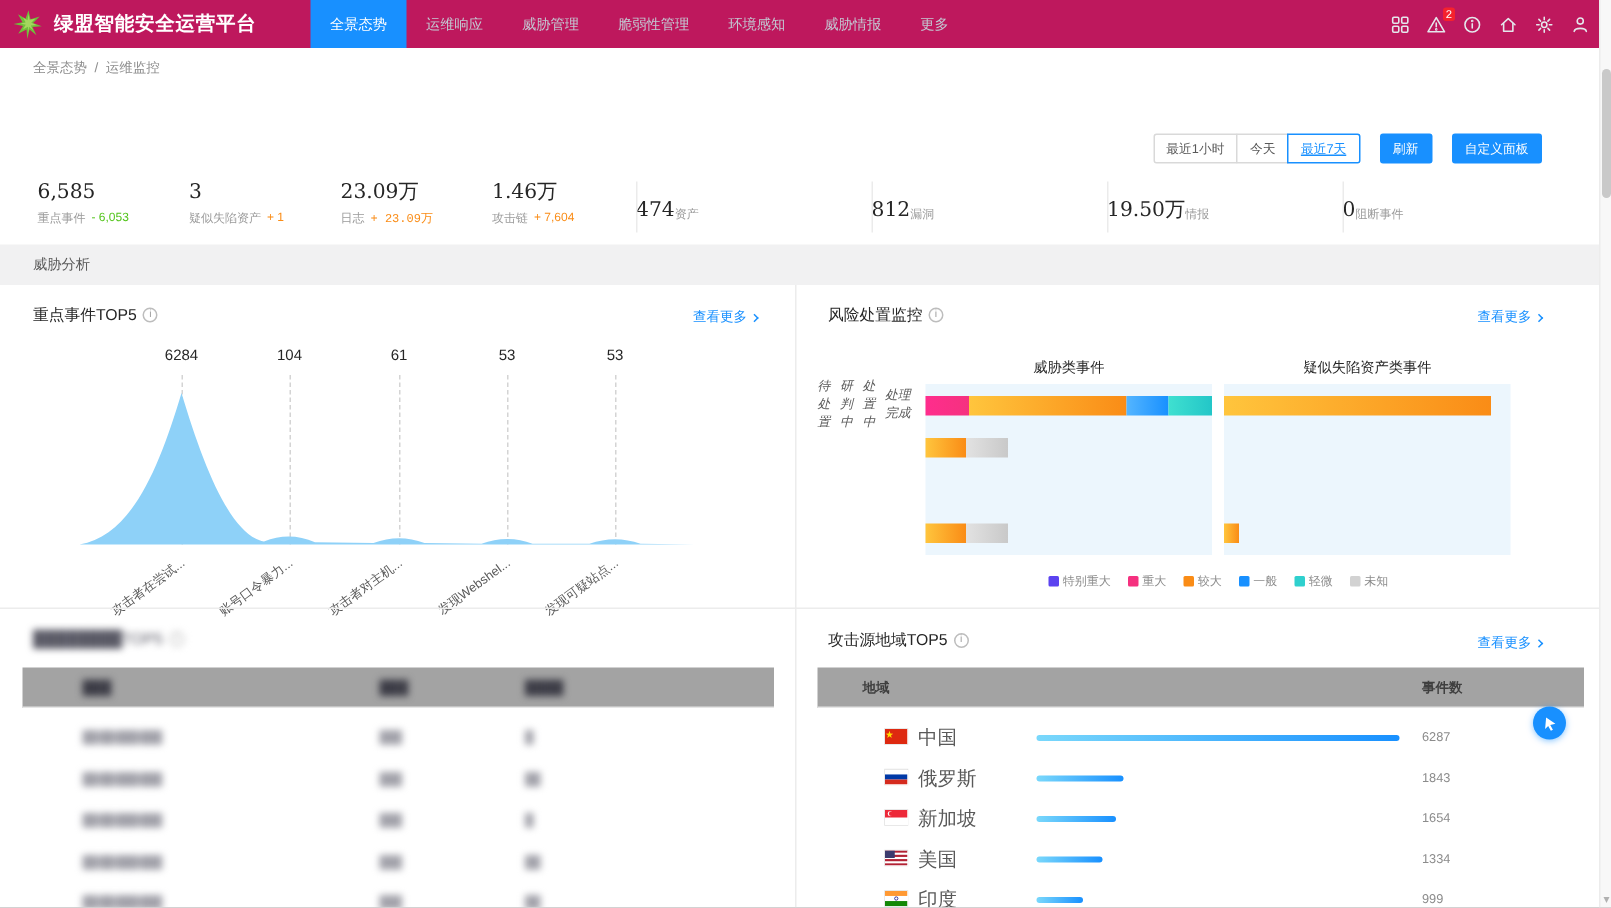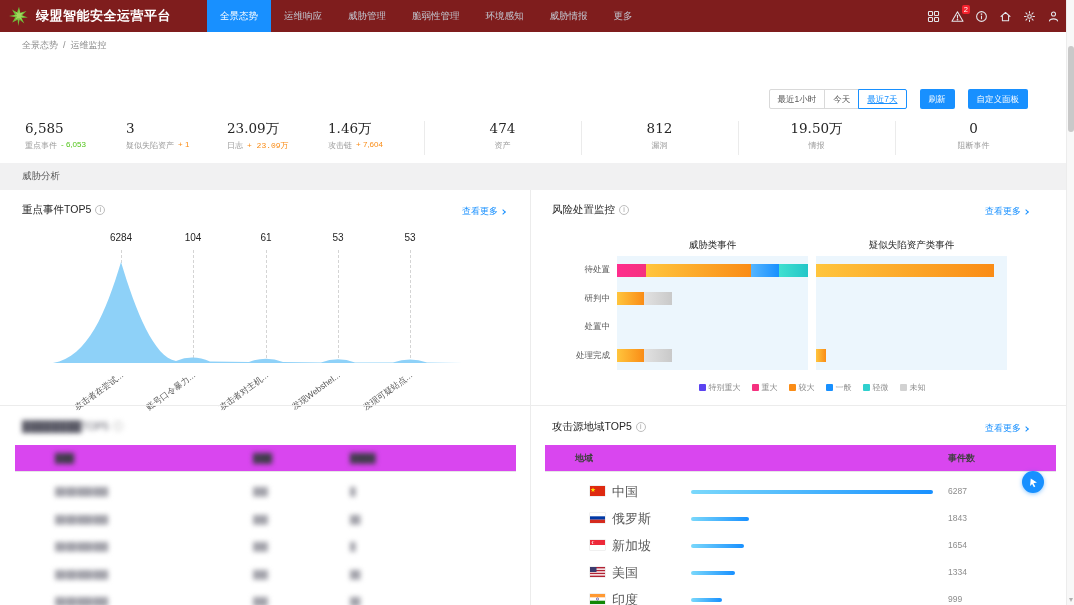--- a/index.html
+++ b/index.html
@@ -1,21 +1,21 @@
 <!DOCTYPE html>
 <html><head>
 <meta charset="utf-8">
 <title>绿盟智能安全运营平台</title>
 <style>
   * { margin:0; padding:0; box-sizing:border-box; }
   body { background:#888; font-family:"Liberation Sans","DejaVu Sans",sans-serif; }
   .screen { position:relative; width:1074px; height:605px; background:#fff; overflow:hidden; margin:0 auto; }
 
   
-  .topbar { position:absolute; left:0; top:0; width:1074px; height:32px; background:#7f1d1d; display:flex; align-items:center; z-index:30; }
+  .topbar { position:absolute; left:0; top:0; width:1074px; height:32px; background:#be185d; display:flex; align-items:center; z-index:30; }
   .logo-wrap { display:flex; align-items:center; gap:7px; padding:0 10px 0 9px; cursor:pointer; }
   .app-title { color:#fff; font-size:13px; font-weight:bold; letter-spacing:.5px; white-space:nowrap; }
   .nav { display:flex; height:100%; margin-left:26px; }
   .nav-item { display:flex; align-items:center; padding:0 13px; font-size:9.5px; color:#c3c9d3; cursor:pointer; white-space:nowrap; }
   .nav-item.active { background:#1890ff; color:#fff; }
   .top-icons { margin-left:auto; display:flex; align-items:center; gap:10px; padding-right:14px; }
   .ticon { position:relative; width:14px; height:14px; display:flex; align-items:center; justify-content:center; cursor:pointer; }
   .ticon svg { width:13px; height:13px; stroke:#e4e7ec; fill:none; stroke-width:1.3; stroke-linecap:round; stroke-linejoin:round; }
   .badge { position:absolute; top:-4px; right:-6px; background:#f5222d; color:#fff; font-size:7.5px; line-height:9px; padding:0 2px; border-radius:2px; }
 
@@ -32,21 +32,21 @@
   .seg-btn { height:20px; line-height:18px; padding:0 8px; font-size:8.5px; color:#595959; background:#fff; border:1px solid #d9d9d9; margin-left:-1px; cursor:pointer; white-space:nowrap; }
   .seg-btn:first-child { border-radius:2px 0 0 2px; margin-left:0; }
   .seg-btn:last-child { border-radius:0 2px 2px 0; }
   .seg-btn.selected { position:relative; z-index:2; border-color:#1890ff; color:#1890ff;text-decoration:underline; }
   .btn-primary { height:20px; line-height:20px; padding:0 9px; font-size:8.5px; color:#fff; background:#1890ff; border:none; border-radius:2px; cursor:pointer; white-space:nowrap; }
 
   
   .stats-row { position:absolute; left:20px; top:115px; width:1032px; height:46px; display:flex; }
   .stat-cell { position:relative; padding-top:5px; }
   .stat-cell.left4 { width:101px; padding-left:5px; }
-  .stat-cell.rest { flex:1; display:flex; flex-direction:column; align-items:center; }
+  .stat-cell.rest { flex:1; display:flex; flex-direction:row; align-items:center; }
   .stat-cell.rest::before { content:""; position:absolute; left:0; top:6px; bottom:6px; width:1px; background:#ebebeb; }
   .stat-value { font-family:"DejaVu Serif","Liberation Serif",serif; font-size:13.5px; color:#262626; line-height:17px; }
   .stat-sub { display:flex; gap:4px; font-size:8px; color:#9b9b9b; margin-top:3px; white-space:nowrap; }
   .stat-delta { font-size:8px; }
 
   
   .section-bar { position:absolute; left:0; top:163px; width:1066px; height:27px; background:#f1f1f2; display:flex; align-items:center; padding-left:22px; font-size:9.5px; color:#595959; }
 
   
   .v-divider { position:absolute; left:530px; top:190px; width:1px; height:415px; background:#ececec; }
@@ -64,36 +64,36 @@
   .a-guide { position:absolute; top:60px; height:113px; width:0; border-left:1px dashed #d4d4d4; }
   .a-val { position:absolute; top:42px; width:60px; text-align:center; font-size:10px; color:#262626; }
   .a-xl-wrap { position:absolute; top:180px; width:0; height:0; }
   .a-xl { position:absolute; right:-2px; top:0; transform-origin:100% 0; transform:rotate(-36deg); font-size:8.5px; color:#595959; white-space:nowrap; }
 
   
   .panelB { position:absolute; left:530px; top:190px; width:544px; height:215px; }
   .panelB .panel-title { left:22px; top:13px; }
   .panelB .view-more { right:46px; top:15px; }
   .risk-subtitle { position:absolute; top:49px; width:191px; text-align:center; font-size:9.5px; font-weight:500; color:#262626; }
-  .risk-labels { position:absolute; left:15px; top:66px; width:65px; height:114px; display:flex; flex-direction:column; }
+  .risk-labels { position:absolute; left:15px; top:66px; width:65px; height:114px; display:flex; flex-direction:row;font-style:italic; }
   .risk-labels div { height:28.5px; display:flex; align-items:center; justify-content:flex-end; font-size:8.5px; color:#595959; }
   .risk-plot { position:absolute; top:66px; width:191px; height:114px; background:#ecf6fd; display:flex; flex-direction:column; }
   .risk-row { height:28.5px; display:flex; align-items:center; }
   .seg { height:13px; }
   .legend { position:absolute; left:87px; top:192px; width:390px; display:flex; justify-content:center; gap:11px; }
   .legend-item { display:flex; align-items:center; gap:3px; font-size:8px; color:#8c8c8c; white-space:nowrap; }
   .swatch { width:7px; height:7px; border-radius:1px; }
 
   
   .panelC { position:absolute; left:0; top:405px; width:530px; height:200px; overflow:hidden; }
   .panelD { position:absolute; left:530px; top:405px; width:544px; height:200px; overflow:hidden; }
   .panelC .panel-title { left:22px; top:15px; }
   .panelD .panel-title { left:22px; top:15px; }
   .panelD .view-more { right:46px; top:17px; }
-  .tbl-header { position:absolute; left:15px; top:40px; height:27px; background:#d946ef; border-bottom:1px solid #e6e6e6; }
+  .tbl-header { position:absolute; left:15px; top:40px; height:27px; background:#a3a3a3; border-bottom:1px solid #e6e6e6; }
   .panelC .tbl-header { width:501px; }
   .panelD .tbl-header { width:511px; }
   .th { position:absolute; top:0; height:27px; line-height:27px; font-size:9px; color:#3f3f3f; font-weight:bold; white-space:nowrap; }
   .trow { position:absolute; left:15px; height:27px; }
   .panelC .trow { width:501px; height:27.5px; }
   .panelD .trow { width:511px; }
   .td { position:absolute; top:0; height:27px; line-height:27px; font-size:13px; color:#595959; white-space:nowrap; }
   .td.num { color:#8c8c8c; font-size:8.5px; }
   .flag { position:absolute; top:8px; width:15px; height:10px; box-shadow:0 0 0 .5px rgba(0,0,0,.12); }
   .flag svg { display:block; width:15px; height:10px; }

